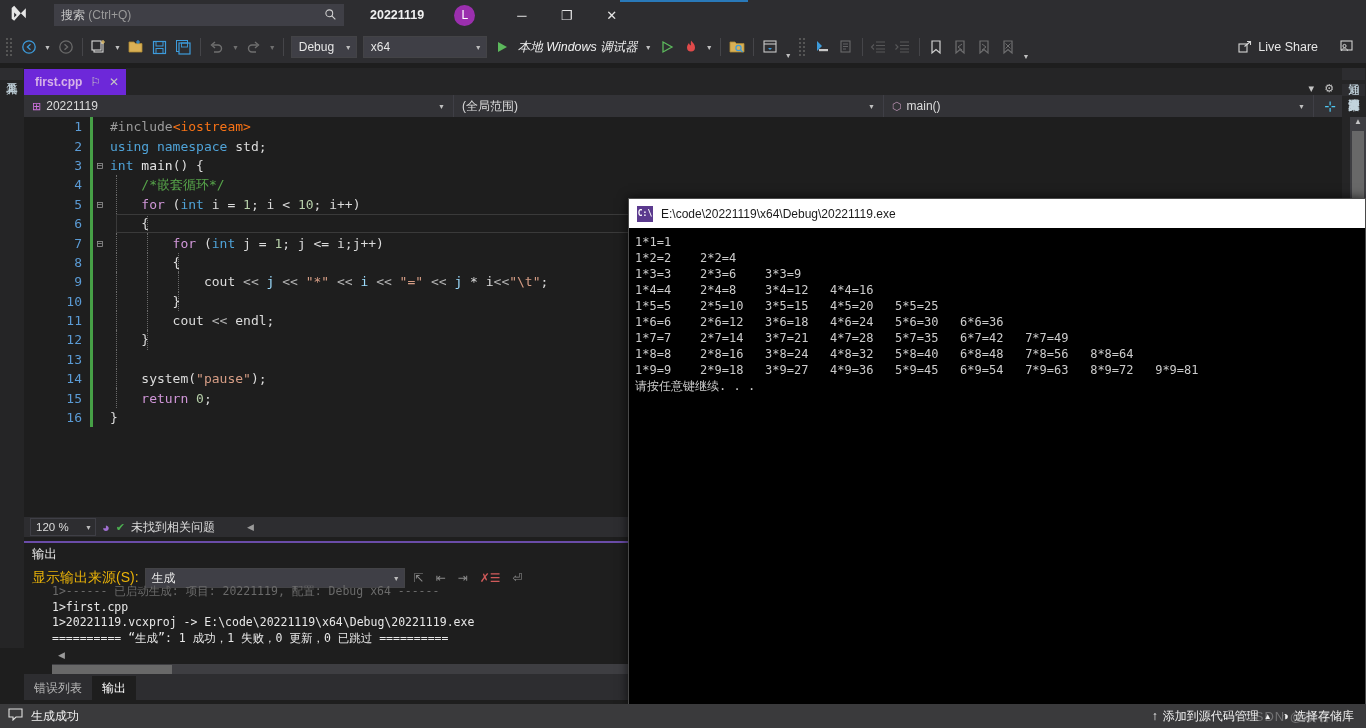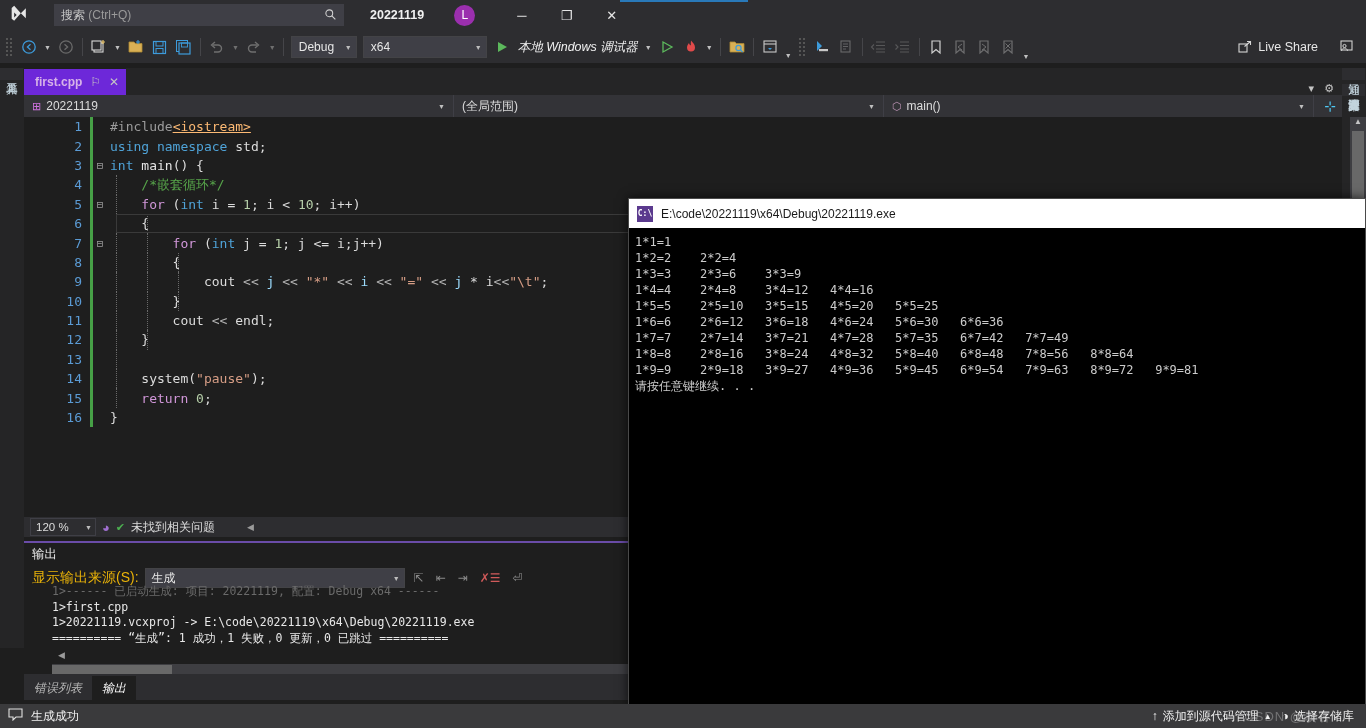--- a/index.html
+++ b/index.html
@@ -139,21 +139,21 @@
     font-family: "DejaVu Sans Mono", monospace;
   }
   .ctext { padding-left: 3px; }
   .kw   { color: #4fa3d8; }
   .kw2  { color: #d197d9; }
   .fn   { color: #e5e5e5; margin-top: 44px; }
   .str  { color: #d69d85; }
   .num  { color: #b5cea8; }
   .com  { color: #57a64a; }
   .pp   { color: #9b9b9b; }
-  .inc  { color: #fdba74; text-decoration: underline; }
+  .inc  { color: #f97316; }
   .pun  { color: #dcdcdc; }
   .op   { color: #b4b4b4; }
   .var  { color: #9cdcfe; }
   .cur-line-box {
     position: absolute; left: 92px; right: 0; height: 19px;
     border: 1px solid #3a3a3a;
   }
   .ind-guide {
     position: absolute; top: 0; width: 1px; height: 19.4px;
     border-left: 1px dotted #6a6a6a;
@@ -220,21 +220,21 @@
     position: absolute; left: 34px; bottom: 40px; color: #9a9a9a; font-size: 9px;
   }
 
   
   #docktabs {
     position: absolute; left: 24px; top: 674px; width: 606px; height: 26px;
     background: #2d2d30; display: flex; align-items: flex-end;
   }
   .dtab {
     height: 24px; display: flex; align-items: center; padding: 0 10px;
-    font-size: 12px; color: #b8b8b8; font-style: italic;
+    font-size: 12px; color: #b8b8b8;
   }
   .dtab.active { background: #1e1e1e; color: #ffffff; }
 
   
   #statusbar {
     position: absolute; left: 0; bottom: 0; width: 1366px; height: 24px;
     background: #3a3a3c; display: flex; align-items: center; color: #f1f1f1; font-size: 12px;
   }
   #sb-left { display: flex; align-items: center; gap: 8px; padding-left: 8px; }
   #sb-right { margin-left: auto; display: flex; align-items: center; gap: 10px; padding-right: 12px; }

